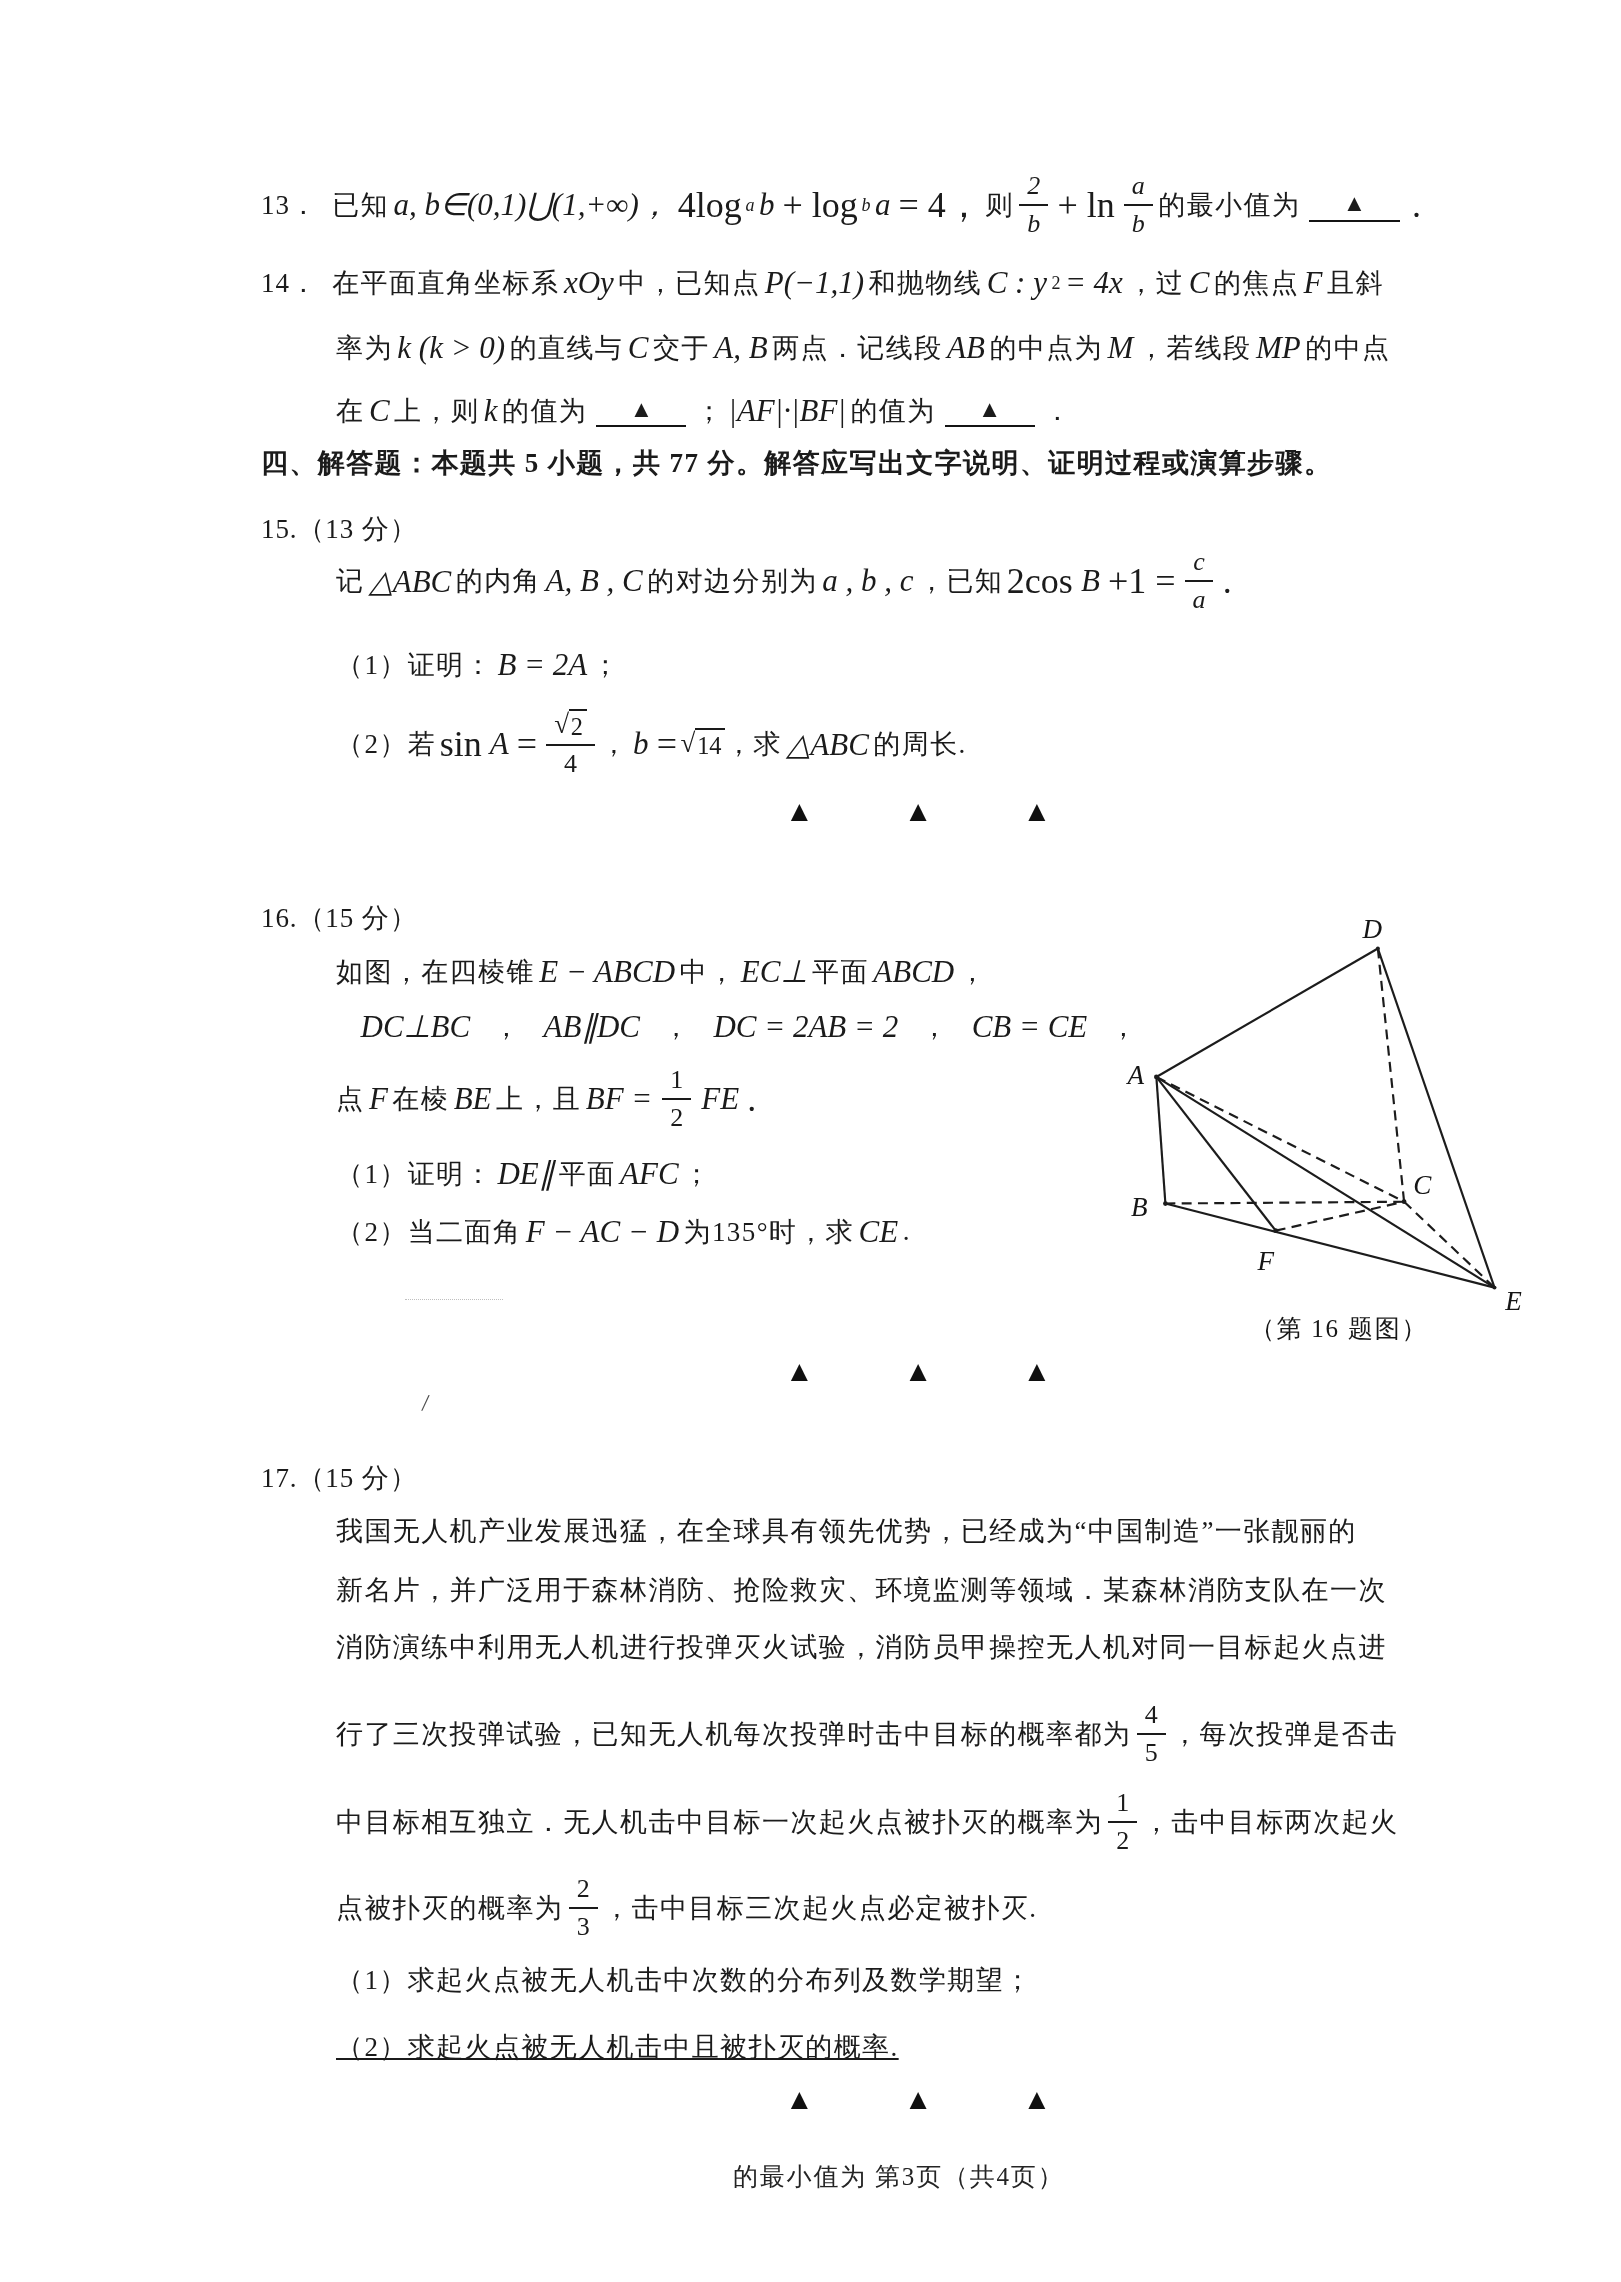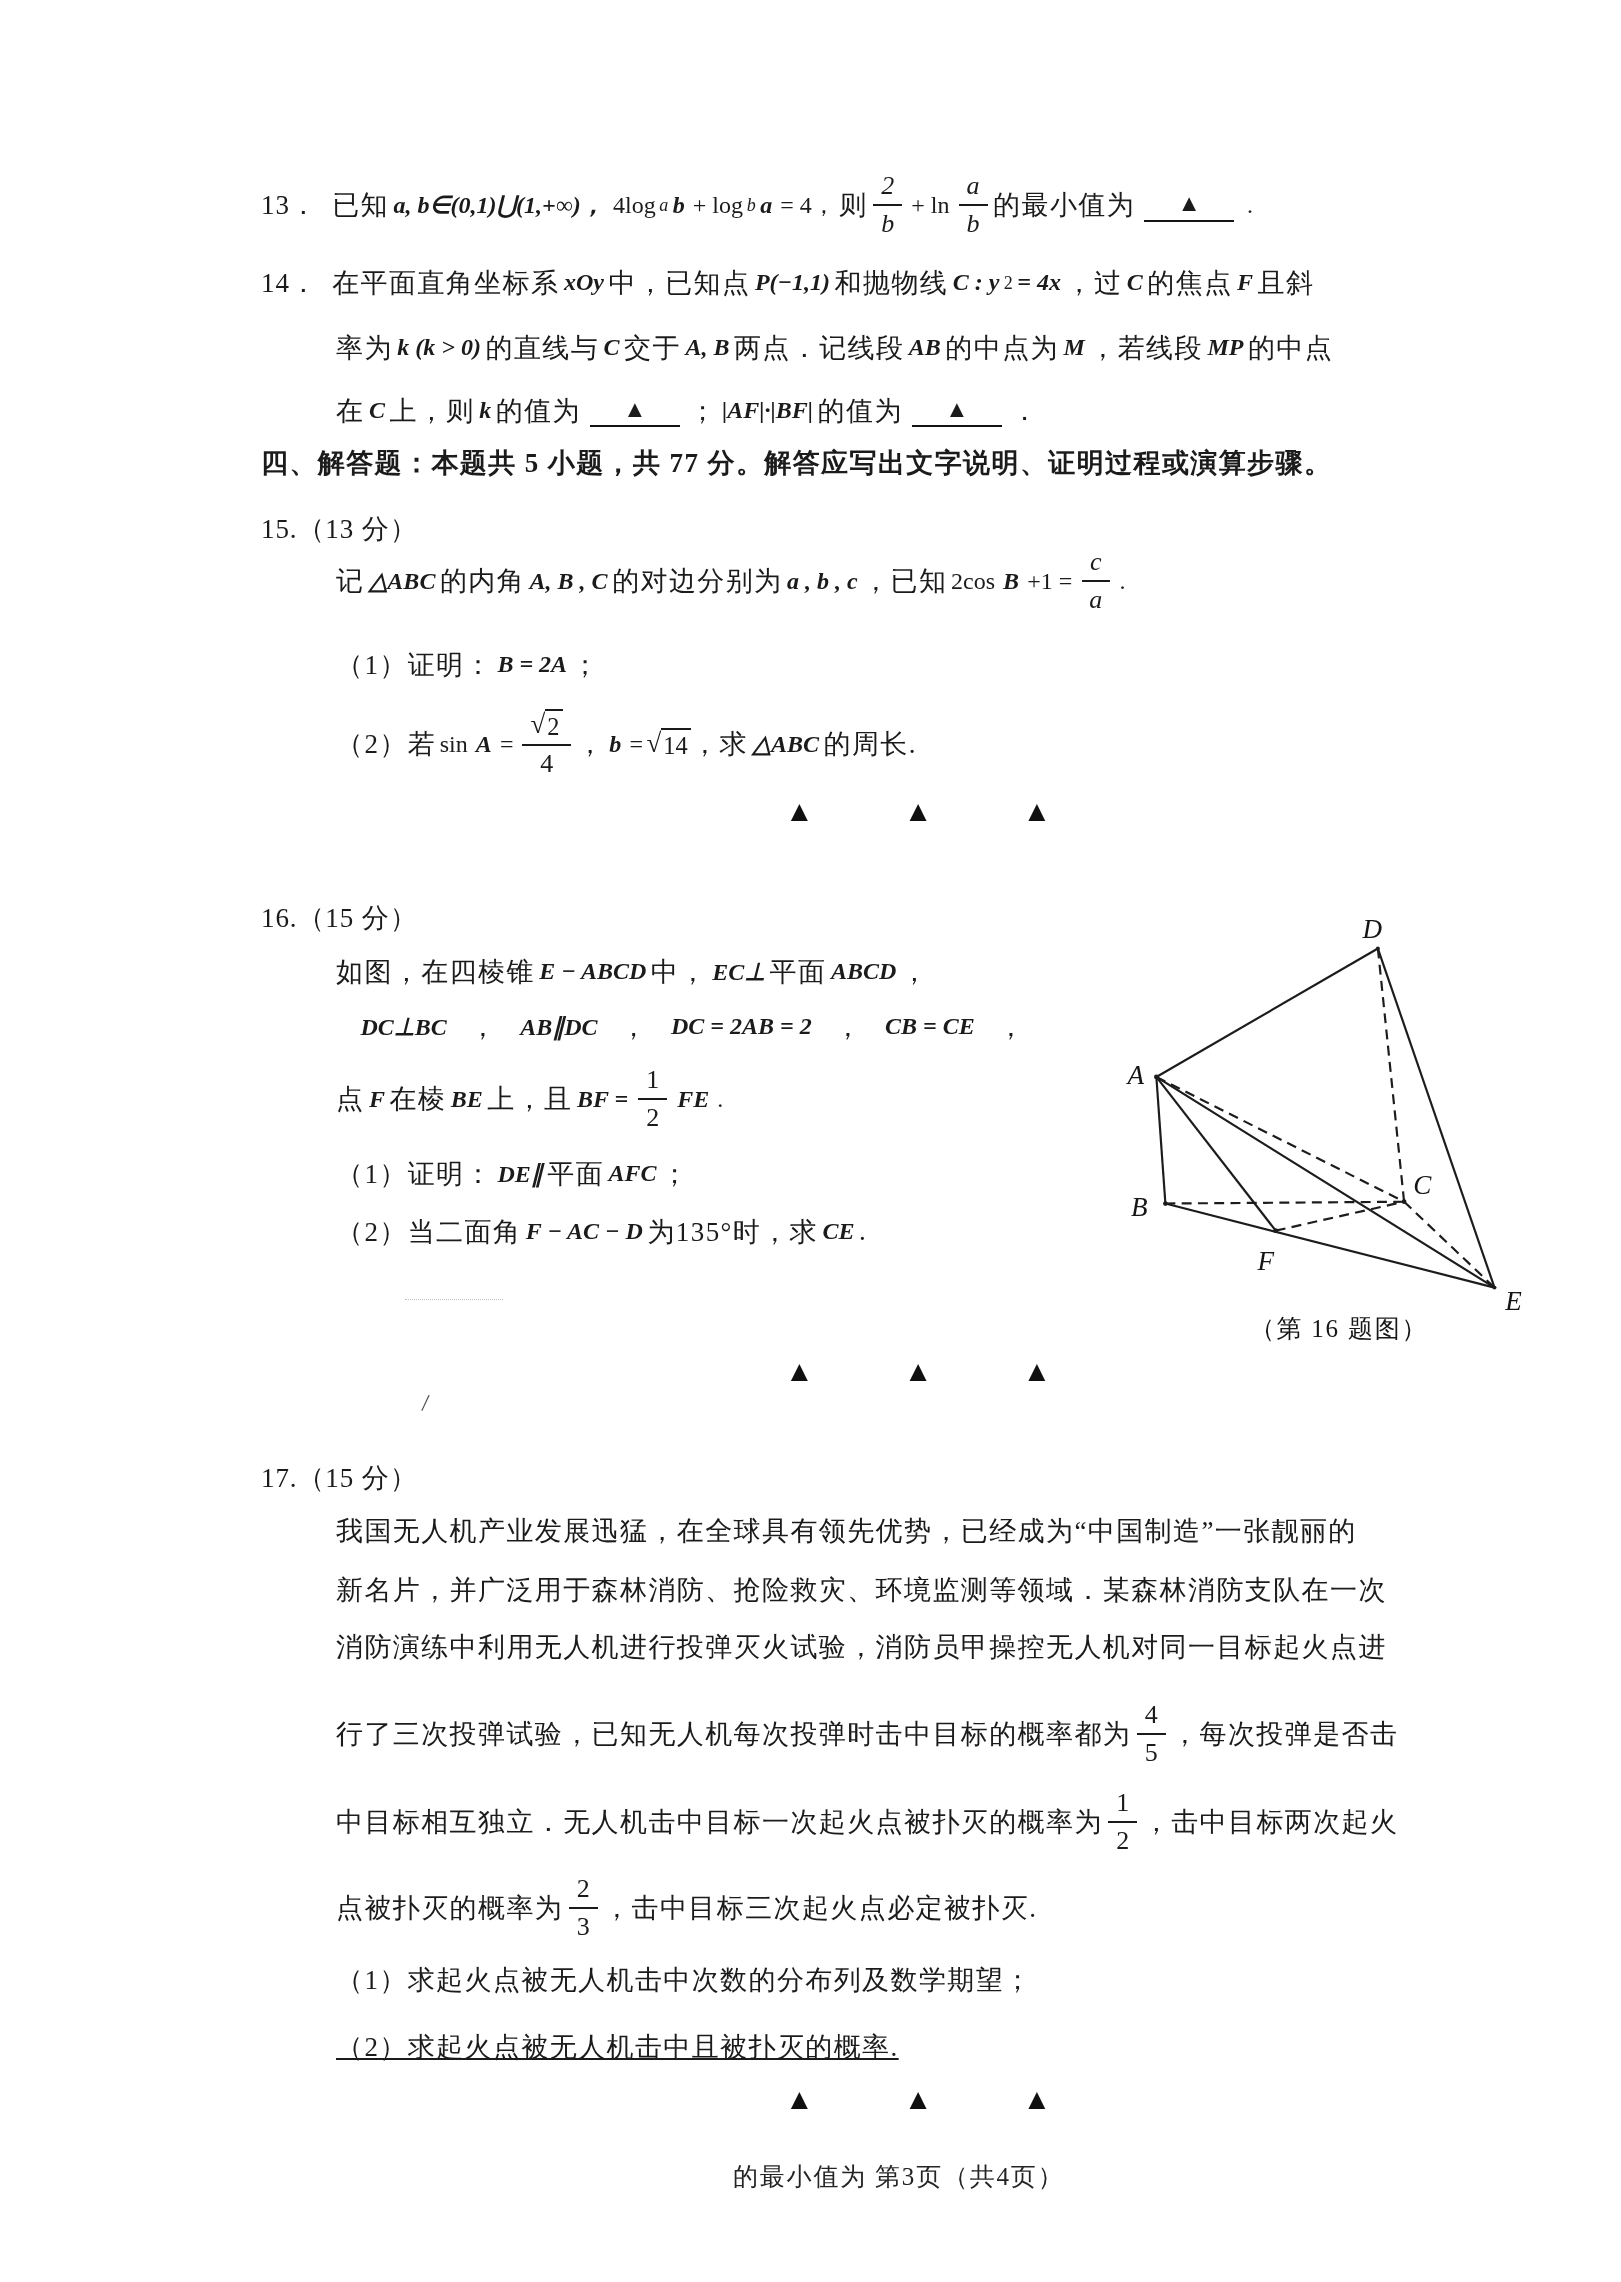--- a/index.html
+++ b/index.html
@@ -3,22 +3,22 @@
 <meta charset="utf-8">
 <style>
   html,body{margin:0;padding:0;background:#e8e8e8;}
   .page{position:relative;width:1621px;height:2282px;background:#ffffff;
         font-family:"Liberation Serif","DejaVu Serif",serif;color:#1b1b1b;overflow:hidden;}
   .line{position:absolute;display:flex;align-items:center;white-space:nowrap;height:43px;}
   .tall{height:94px;}
   .cn{font-size:27px;letter-spacing:1.4px;}
   .num{font-size:27px;margin-right:14.5px;letter-spacing:0.9px;}
   .bold{font-weight:700;}
-  .m{font-family:"Liberation Serif",serif;font-style:italic;font-size:24px;margin:0 4.5px;font-weight:bold;}
-  .mn{font-family:"Liberation Serif",serif;font-style:normal;font-size:24px;margin:0 3.6px;}
+  .m{font-family:"Liberation Serif",serif;font-style:italic;font-size:31px;margin:0 4.5px;}
+  .mn{font-family:"Liberation Serif",serif;font-style:normal;font-size:36px;margin:0 3.6px;}
   sub{font-size:18px;font-style:italic;line-height:1;}
   sup{font-size:18px;line-height:1;}
   .frac{display:inline-flex;flex-direction:column;align-items:center;vertical-align:middle;
         line-height:1.15;margin:0 5.4px;font-family:"Liberation Serif",serif;}
   .frac .fn{display:block;padding:0 8.1px 2.7px;border-bottom:2.3px solid #1a1a1a;font-size:26px;}
   .frac .fd{display:block;padding:2.7px 8.1px 0;font-size:26px;}
   .frac.it{font-style:italic;}
   .frac.up{font-style:normal;}
   .sqrt{display:inline-flex;align-items:flex-start;font-style:normal;}
   .sqrt .sym{font-size:27px;line-height:1.15;}

